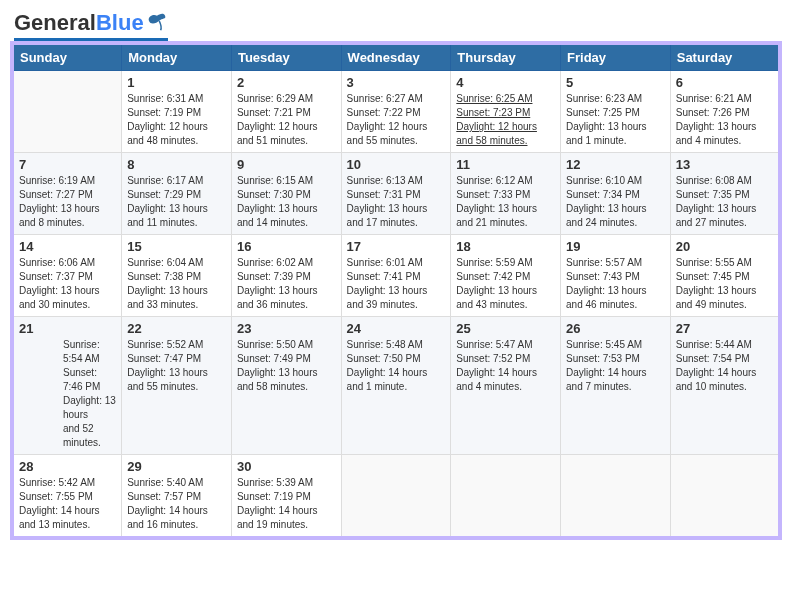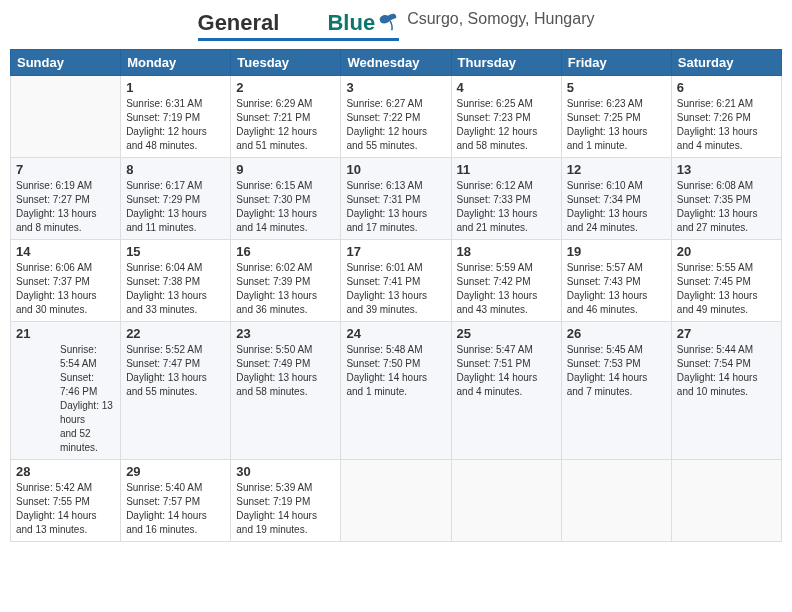--- a/index.html
+++ b/index.html
@@ -5,40 +5,38 @@
     * { box-sizing: border-box; margin: 0; padding: 0; }
     body {
       font-family: Arial, sans-serif;
       background: #fff;
       width: 792px;
       min-height: 612px;
       padding: 10px;
     }
     .header {
       display: flex;
-      justify-content: center;
+      justify-content: flex-start;
       align-items: flex-start;
-      margin-bottom: 8px;
       padding: 0 4px;
-      gap: 8px;
     }
     .logo {
       display: flex;
       flex-direction: column;
       align-items: flex-start;
     }
     .logo-text {
       font-size: 22px;
       font-weight: bold;
       color: #333;
       display: flex;
       align-items: center;
     }
     .logo-general { color: #333; }
-    .logo-blue { color: #0f766e; padding-left: 48px; }
+    .logo-blue { color: #3b82f6; }
     .logo-bird {
       width: 22px;
       height: 22px;
       margin-left: 2px;
     }
     .logo-underline {
       height: 3px;
       background: #1a6bb5;
       width: 100%;
       margin-top: 2px;
@@ -51,21 +49,21 @@
       font-weight: bold;
       color: #333;
     }
     .location {
       font-size: 16px;
       color: #555;
     }
     .calendar {
       width: 100%;
       border-collapse: collapse;
-      border: 1px solid #c4b5fd;
+      border: 4px solid #c4b5fd;
     }
     .calendar th {
       background: #2e6da4;
       color: #fff;
       text-align: left;
       padding: 5px 6px;
       font-size: 13px;
       font-weight: bold;
       border: 1px solid #2562a0;
     }
@@ -107,21 +105,20 @@
       <span class="logo-general">General</span>
         <span class="logo-blue">Blue</span>
       <svg class="logo-bird" viewBox="0 0 30 30">
         <path d="M15 5 C10 2, 2 6, 4 12 C6 18, 14 16, 18 12 C22 8, 28 10, 26 5 C24 0, 18 3, 15 5Z" fill="#2e6da4"></path>
         <path d="M18 12 C20 16, 22 20, 20 25" stroke="#2e6da4" stroke-width="2" fill="none"></path>
       </svg>
     </div>
     <div class="logo-underline"></div>
   </div>
   <div class="title-section">
-    <div class="location">Csurgo, Somogy, Hungary</div>
   </div>
 </div>
 
 <table class="calendar">
   <thead>
     <tr>
     <th>Sunday</th>
         <th>Monday</th>
         <th>Tuesday</th>
         <th>Wednesday</th>
@@ -149,21 +146,21 @@
         </td>
         <td>
           <span class="day-number">3</span>
           <div class="day-info" style="white-space: pre-line;">Sunrise: 6:27 AM
 Sunset: 7:22 PM
 Daylight: 12 hours
 and 55 minutes.</div>
         </td>
         <td>
           <span class="day-number">4</span>
-          <div class="day-info" style="white-space: pre-line;">Sunrise: 6:25 AM
+          <div class="day-info" style="white-space: pre-line; text-decoration: underline;">Sunrise: 6:25 AM
 Sunset: 7:23 PM
 Daylight: 12 hours
 and 58 minutes.</div>
         </td>
         <td>
           <span class="day-number">5</span>
           <div class="day-info" style="white-space: pre-line;">Sunrise: 6:23 AM
 Sunset: 7:25 PM
 Daylight: 13 hours
 and 1 minute.</div>
@@ -303,21 +300,21 @@
         <td>
           <span class="day-number">24</span>
           <div class="day-info" style="white-space: pre-line;">Sunrise: 5:48 AM
 Sunset: 7:50 PM
 Daylight: 14 hours
 and 1 minute.</div>
         </td>
         <td>
           <span class="day-number">25</span>
           <div class="day-info" style="white-space: pre-line;">Sunrise: 5:47 AM
-Sunset: 7:51 PM
+Sunset: 7:52 PM
 Daylight: 14 hours
 and 4 minutes.</div>
         </td>
         <td>
           <span class="day-number">26</span>
           <div class="day-info" style="white-space: pre-line;">Sunrise: 5:45 AM
 Sunset: 7:53 PM
 Daylight: 14 hours
 and 7 minutes.</div>
         </td>

